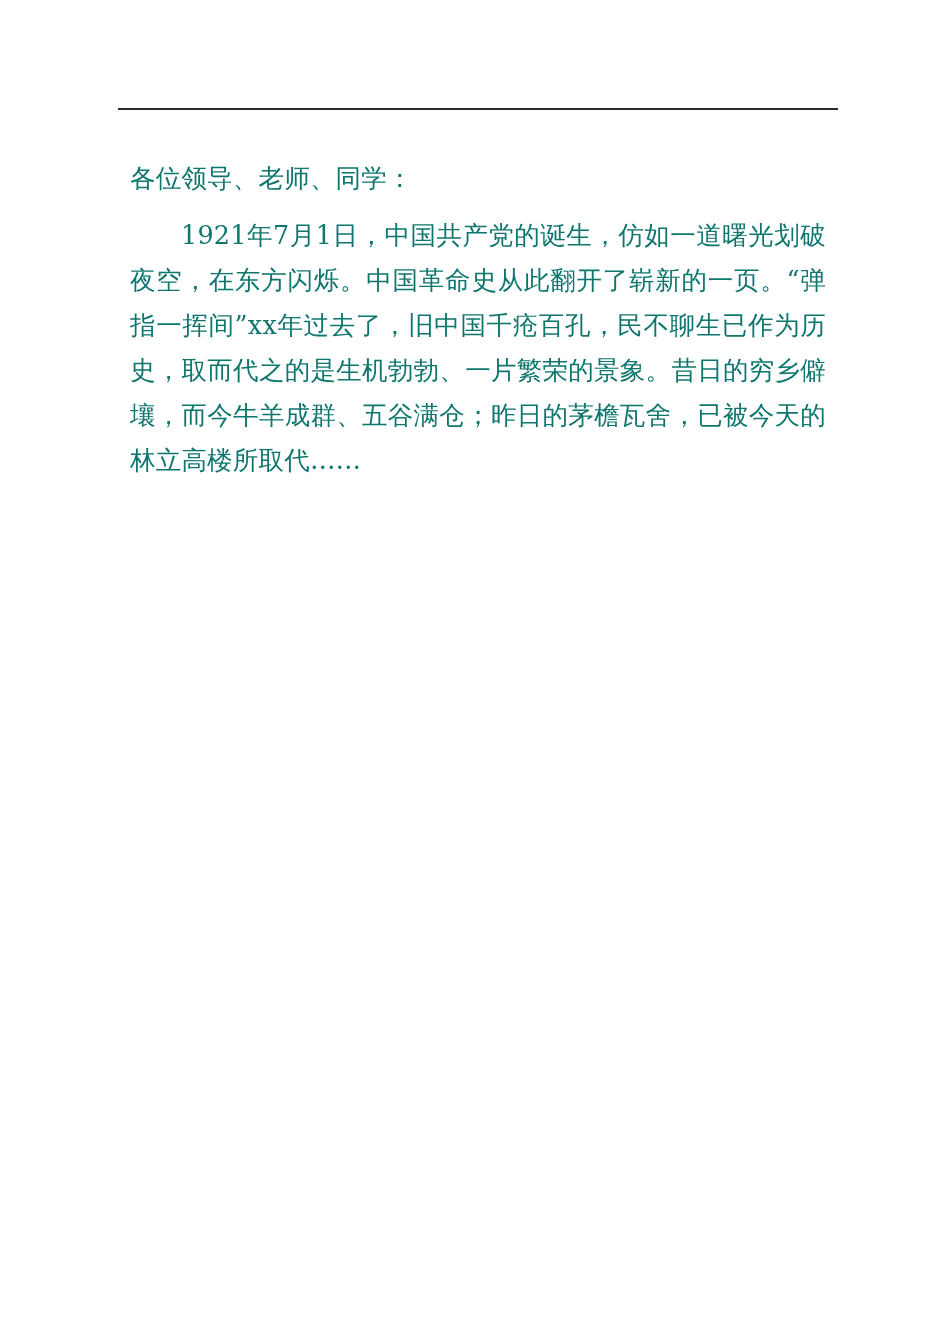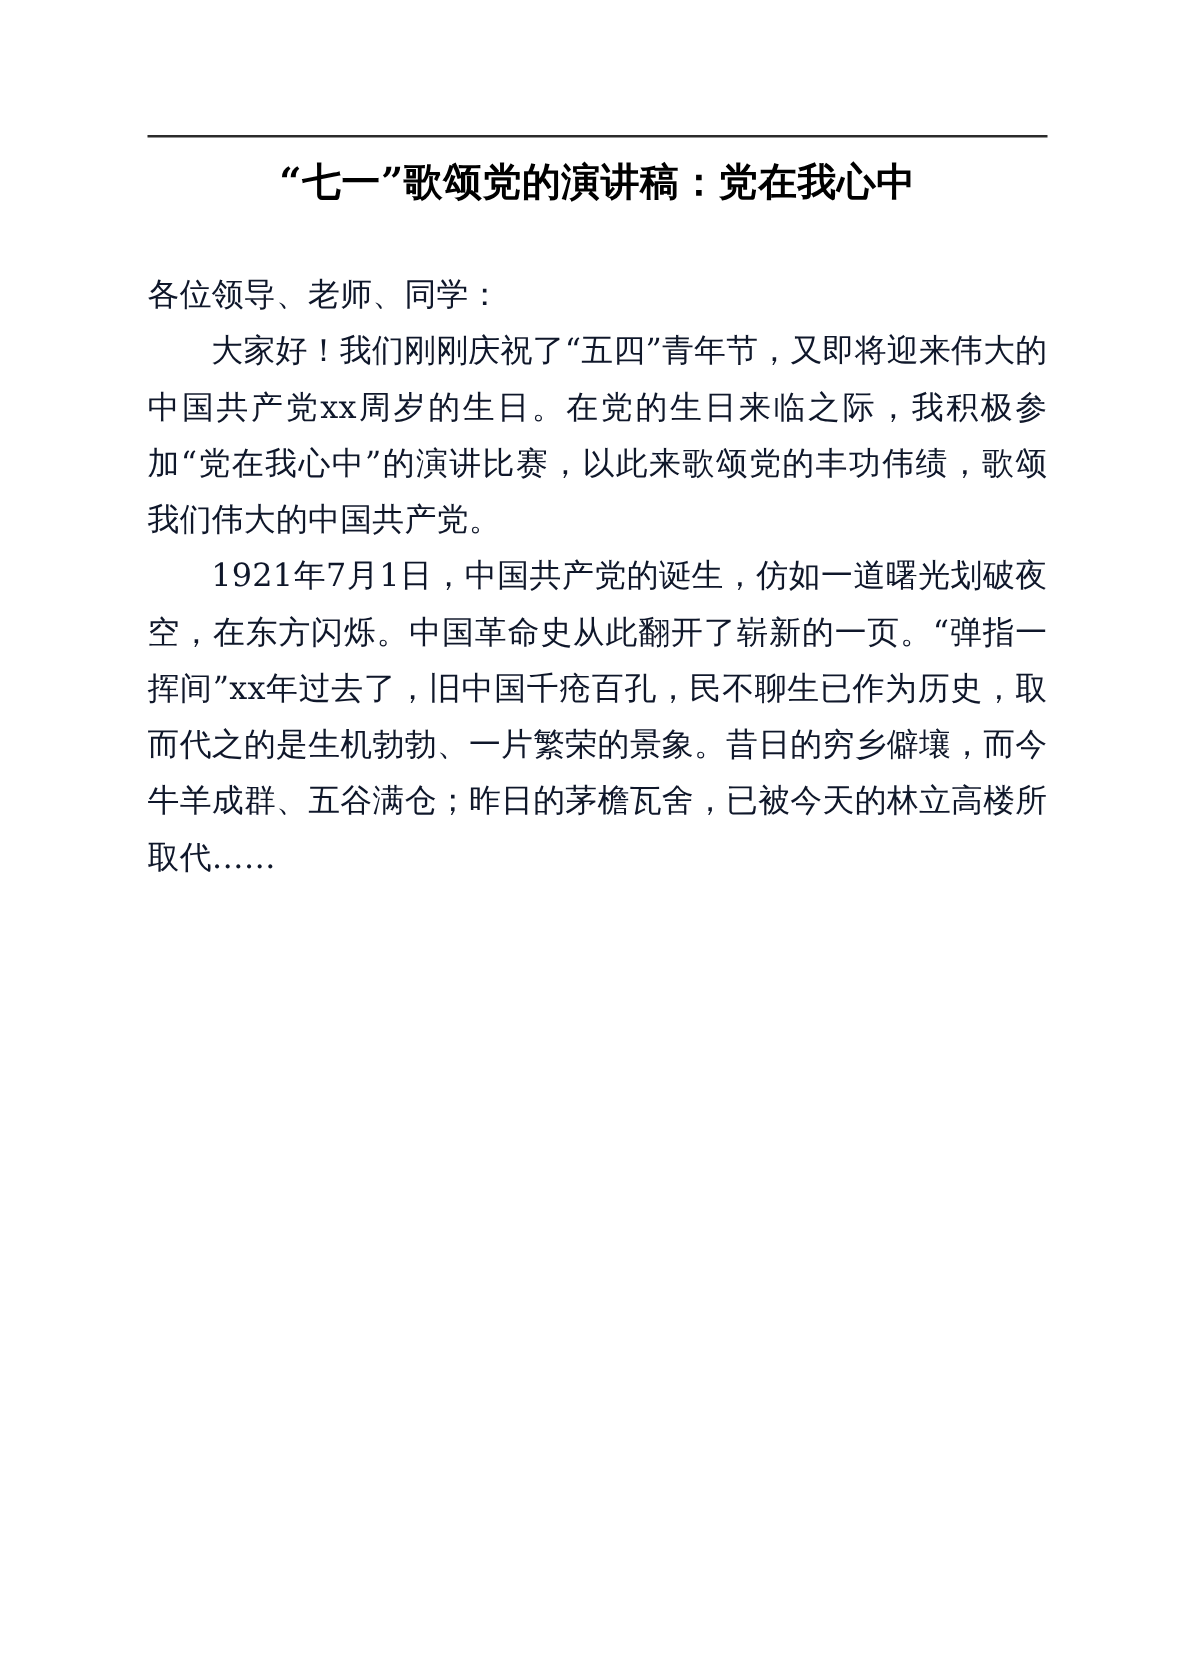--- a/index.html
+++ b/index.html
@@ -38,26 +38,26 @@
     line-height: 44px;
     text-align: center;
     color: #000000;
     letter-spacing: 0.5px;
     white-space: nowrap;
   }
   .body-block {
     margin-top: 46px;
   }
   .para {
-    margin: 0;
+    margin: 12px;
     padding: 0;
     font-family: "DejaVu Serif", "Liberation Serif", serif;
     font-size: 25.5px;
     line-height: 45px;
-    color: #0f172a;
+    color: #0f766e;
     text-align: justify;
     text-justify: inter-character;
     text-align-last: left;
     word-break: break-all;
     letter-spacing: 0.2px;
   }
   .para.indent {
     text-indent: 2em;
   }
   .para.salutation {
@@ -65,27 +65,25 @@
   }
 </style>
 </head>
 <body>
 
 <div class="page">
   <div class="content">
 
     <div class="header-rule"></div>
 
-    <h1 class="doc-title">“七一”歌颂党的演讲稿：党在我心中</h1>
 
     <div class="body-block">
 
       <p class="para salutation">各位领导、老师、同学：</p>
 
-      <p class="para indent">大家好！我们刚刚庆祝了“五四”青年节，又即将迎来伟大的中国共产党xx周岁的生日。在党的生日来临之际，我积极参加“党在我心中”的演讲比赛，以此来歌颂党的丰功伟绩，歌颂我们伟大的中国共产党。</p>
 
 
       <p class="para indent">1921年7月1日，中国共产党的诞生，仿如一道曙光划破夜空，在东方闪烁。中国革命史从此翻开了崭新的一页。“弹指一挥间”xx年过去了，旧中国千疮百孔，民不聊生已作为历史，取而代之的是生机勃勃、一片繁荣的景象。昔日的穷乡僻壤，而今牛羊成群、五谷满仓；昨日的茅檐瓦舍，已被今天的林立高楼所取代……</p>
 
 
     </div>
   </div>
 </div>
 
 </body></html>

